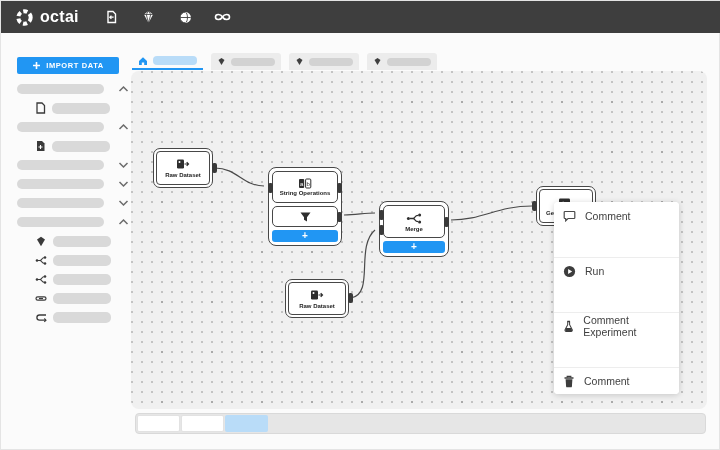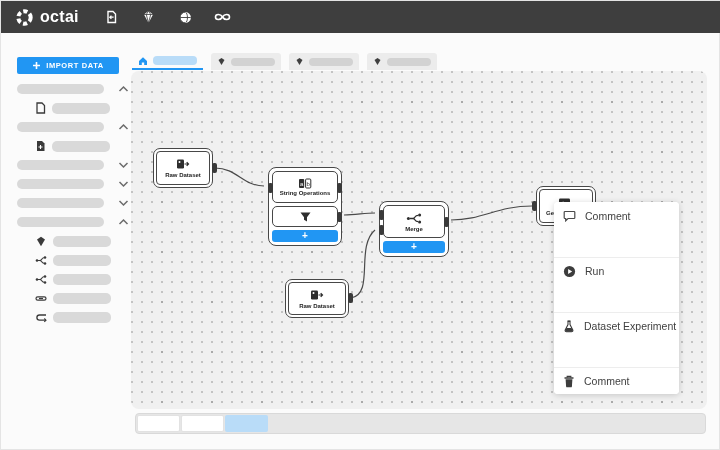--- a/index.html
+++ b/index.html
@@ -344,21 +344,21 @@
           <path d="M5.1 4 L9.2 6.5 L5.1 9 Z" fill="#fff"></path>
         </svg>
         <span>Run</span>
       </div>
       <div class="ctx-item">
         <svg width="12" height="13" viewBox="0 0 12 13">
           <path d="M4.6 1 h2.8" stroke="#3d3d3d" stroke-width="1.2"></path>
           <path d="M5 1.4 v3.2 L2.2 10 a1.3 1.3 0 0 0 1.2 1.8 h5.2 a1.3 1.3 0 0 0 1.2 -1.8 L7 4.6 V1.4 Z" fill="none" stroke="#3d3d3d" stroke-width="1.1"></path>
           <path d="M3.4 8 h5.2 l1 2.2 a1.3 1.3 0 0 1 -1.2 1.6 h-4.8 a1.3 1.3 0 0 1 -1.2 -1.6 z" fill="#3d3d3d"></path>
         </svg>
-        <span>Dataset Experiment</span>
+        <span>Comment Experiment</span>
       </div>
       <div class="ctx-item">
         <svg width="12" height="13" viewBox="0 0 12 13">
           <path d="M1.5 3 h9" stroke="#3d3d3d" stroke-width="1.3"></path>
           <path d="M4.2 2.6 v-1.2 h3.6 v1.2" fill="none" stroke="#3d3d3d" stroke-width="1.2"></path>
           <path d="M2.6 4.2 h6.8 l-.5 7.2 a1 1 0 0 1 -1 .9 h-3.8 a1 1 0 0 1 -1 -.9 z" fill="#3d3d3d"></path>
         </svg>
         <span>Comment</span>
       </div>
     </div>

